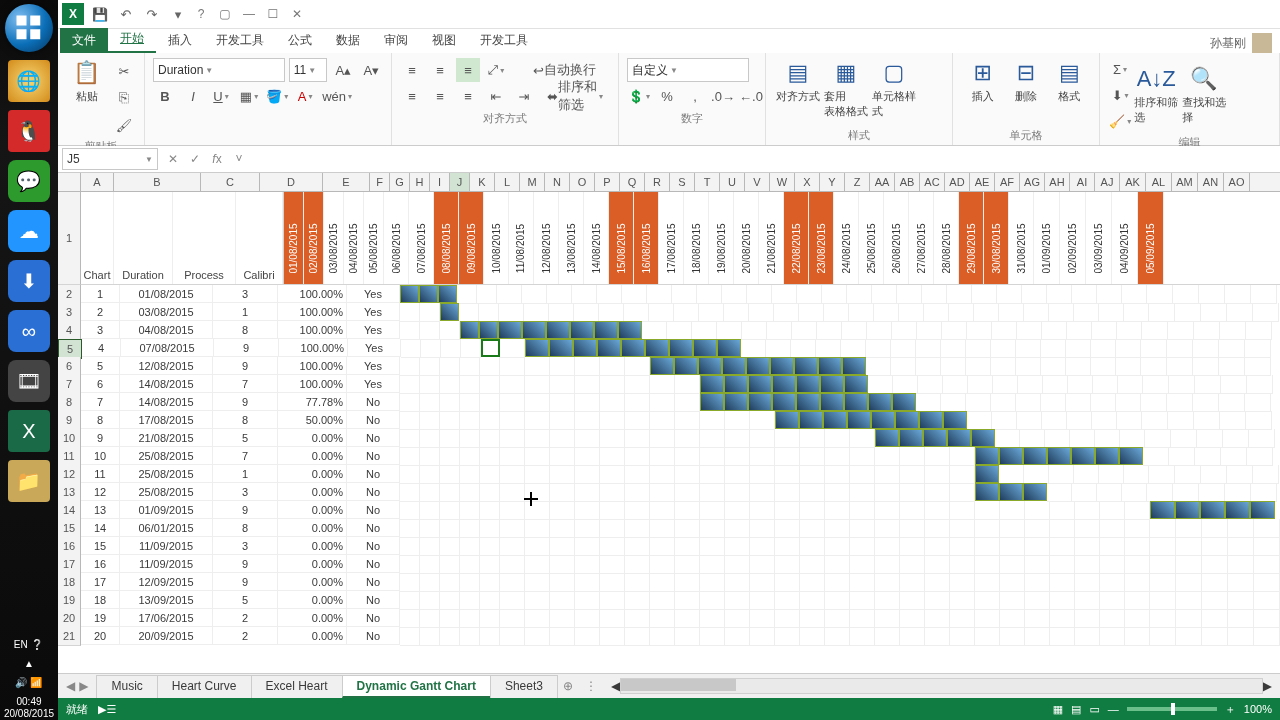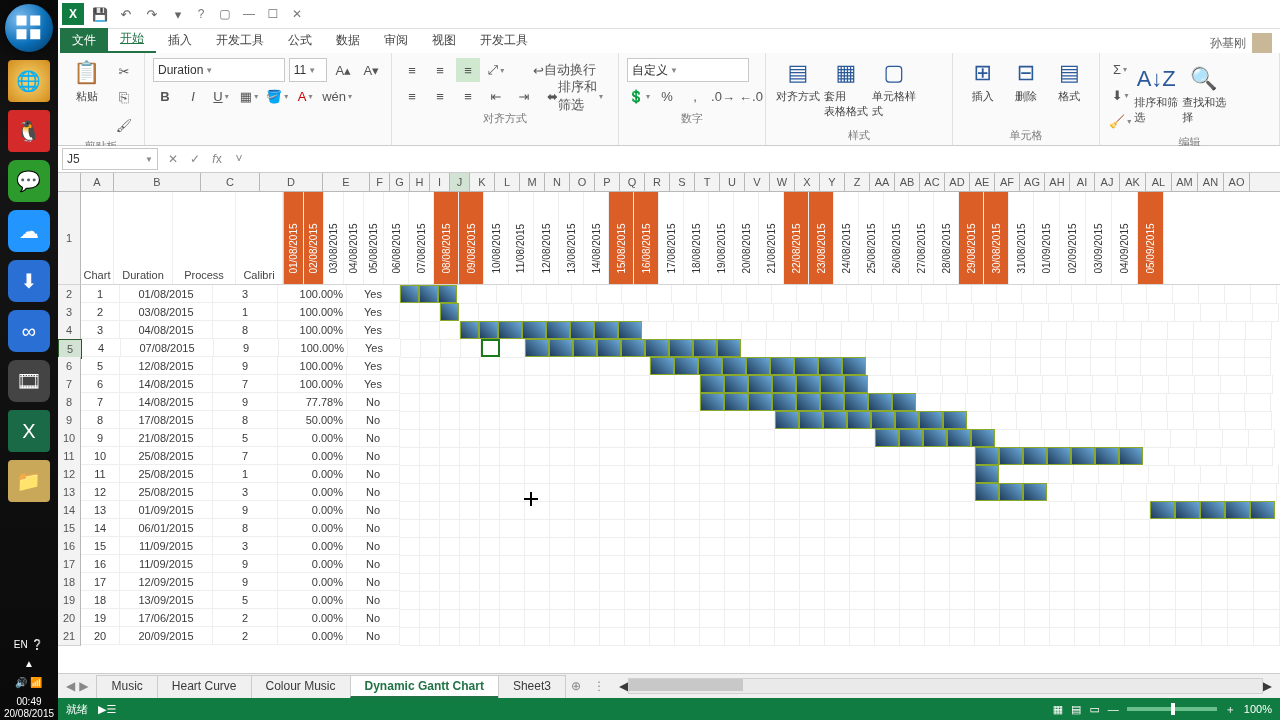--- a/index.html
+++ b/index.html
@@ -1385,21 +1385,21 @@
     </div>
 
     <div class="sheetbar">
       <div class="sheetnav">
         <span>◀</span>
         <span>▶</span>
       </div>
       <div class="sheettabs" id="sheettabs">
           <div class="stab">Music</div>
           <div class="stab">Heart Curve</div>
-          <div class="stab">Colour Music</div>
+          <div class="stab">Excel Heart</div>
           <div class="stab active">Dynamic Gantt Chart</div>
           <div class="stab">Sheet3</div>
         </div>
       <div class="addsheet">⊕</div>
       <div style="width:24px;text-align:center;color:#888;">⋮</div>
       <div class="hscroll">
         <span>◀</span>
           <div class="track">
             <div class="thumb"></div>
           </div>

